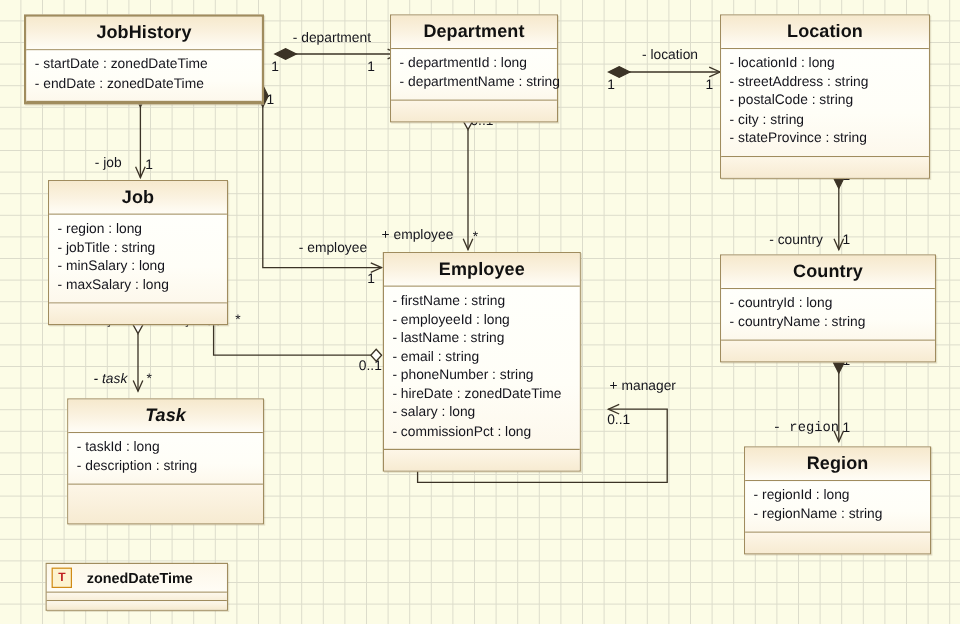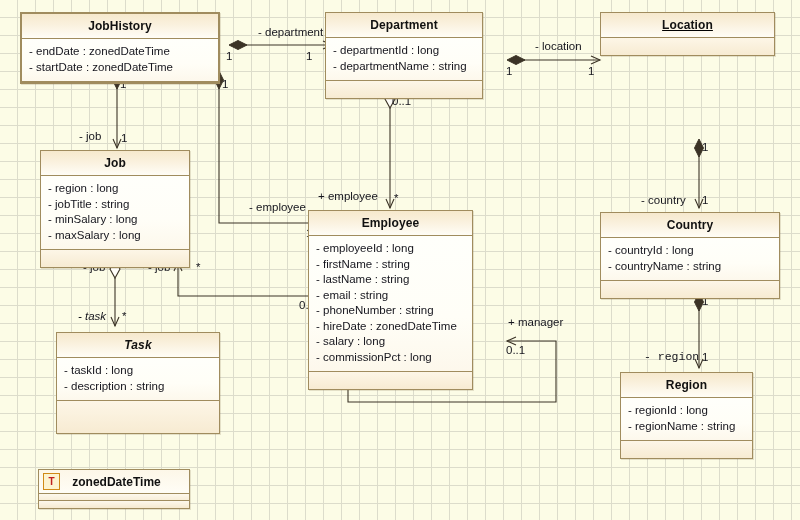--- a/index.html
+++ b/index.html
@@ -24,21 +24,21 @@
   
   .uml-class {
     position: absolute;
     box-sizing: border-box;
     border: 1px solid #a08c5e;
     background: #fffef9;
     box-shadow: 1px 1px 0 rgba(120,100,60,0.18);
   }
   .uml-class .hdr {
     text-align: center;
-    font-size: 12px;
+    font-size: 15px;
     font-weight: bold;
     color: #111;
     padding: 5px 4px 5px 4px;
     border-bottom: 1px solid #a08c5e;
     background: linear-gradient(to bottom, #f6e9cd 0%, #faf1de 45%, #fffdf6 100%);
     letter-spacing: .1px;
   }
   .uml-class.abstract .hdr { font-style: italic; }
   .uml-class .attrs {
     padding: 5px 7px 6px 7px;
@@ -166,21 +166,21 @@
       <polygon points="115,260 120,269 115,278 110,269" fill="#fffef9" stroke="#3b3326" stroke-width="1.1"></polygon>
 
       <path d="M309,296 L178,296 L178,262" marker-end="url(#oarrow)"></path>
       <polygon points="318,296 313.5,291 309,296 313.5,301" fill="#fffef9" stroke="#3b3326" stroke-width="1.1"></polygon>
 
       <path d="M348,378 L348,402 L556,402 L556,341 L507,341" marker-end="url(#oarrow)"></path>
       <polygon points="348,369 352.5,373.5 348,378 343.5,373.5" fill="#fffef9" stroke="#3b3326" stroke-width="1.1"></polygon>
     </g>
   </svg>
 
-  <div class="lbl" style="left:258px; top:26px;text-align:right;">- department</div>
+  <div class="lbl" style="left:244px; top:26px;text-align:right;">- department</div>
   <div class="mult" style="left:226px; top:50px;">1</div>
   <div class="mult" style="left:306px; top:50px;">1</div>
 
   <div class="lbl" style="left:535px; top:40px;">- location</div>
   <div class="mult" style="left:506px; top:65px;">1</div>
   <div class="mult" style="left:588px; top:65px;">1</div>
 
   <div class="mult" style="left:120px; top:78px;">1</div>
   <div class="lbl" style="left:79px; top:130px;">- job</div>
   <div class="mult" style="left:121px; top:132px;">1</div>
@@ -210,55 +210,62 @@
   <div class="mult" style="left:196px; top:261px;">*</div>
   <div class="mult" style="left:299px; top:299px;">0..1</div>
 
   <div class="lbl" style="left:508px; top:316px;">+ manager</div>
   <div class="mult" style="left:506px; top:344px;">0..1</div>
   <div class="mult" style="left:356px; top:374px;">*</div>
 
   <div class="uml-class emph" style="left:20px; top:12px; width:200px;">
     <div class="hdr">JobHistory</div>
     <div class="attrs">
+      <div class="row">- startDate : zonedDateTime</div>
       <div class="row">- endDate : zonedDateTime</div>
-      <div class="row">- startDate : zonedDateTime</div>
-    </div>
-  </div>
-
-  <div class="uml-class" style="left:325px; top:12px; width:158px;">
+    </div>
+  </div>
+
+  <div class="uml-class" style="left:325px; top:12px; width:140px;">
     <div class="hdr">Department</div>
     <div class="attrs">
       <div class="row">- departmentId : long</div>
       <div class="row">- departmentName : string</div>
     </div>
     <div class="ops"></div>
   </div>
 
-  <div class="uml-class" style="left:600px; top:12px; width:175px;text-decoration:underline;">
+  <div class="uml-class" style="left:600px; top:12px; width:175px;">
     <div class="hdr">Location</div>
+    <div class="attrs">
+      <div class="row">- locationId : long</div>
+      <div class="row">- streetAddress : string</div>
+      <div class="row">- postalCode : string</div>
+      <div class="row">- city : string</div>
+      <div class="row">- stateProvince : string</div>
+    </div>
     <div class="ops"></div>
   </div>
 
   <div class="uml-class" style="left:40px; top:150px; width:150px;">
     <div class="hdr">Job</div>
     <div class="attrs">
       <div class="row">- region : long</div>
       <div class="row">- jobTitle : string</div>
       <div class="row">- minSalary : long</div>
       <div class="row">- maxSalary : long</div>
     </div>
     <div class="ops"></div>
   </div>
 
-  <div class="uml-class" style="left:308px; top:210px; width:165px;">
+  <div class="uml-class" style="left:319px; top:210px; width:165px;">
     <div class="hdr">Employee</div>
     <div class="attrs">
+      <div class="row">- firstName : string</div>
       <div class="row">- employeeId : long</div>
-      <div class="row">- firstName : string</div>
       <div class="row">- lastName : string</div>
       <div class="row">- email : string</div>
       <div class="row">- phoneNumber : string</div>
       <div class="row">- hireDate : zonedDateTime</div>
       <div class="row">- salary : long</div>
       <div class="row">- commissionPct : long</div>
     </div>
     <div class="ops"></div>
   </div>
 
@@ -273,21 +280,21 @@
 
   <div class="uml-class abstract" style="left:56px; top:332px; width:164px;">
     <div class="hdr">Task</div>
     <div class="attrs">
       <div class="row">- taskId : long</div>
       <div class="row">- description : string</div>
     </div>
     <div class="ops" style="height:32px;"></div>
   </div>
 
-  <div class="uml-class" style="left:620px; top:372px; width:133px;">
+  <div class="uml-class" style="left:620px; top:372px; width:156px;">
     <div class="hdr">Region</div>
     <div class="attrs">
       <div class="row">- regionId : long</div>
       <div class="row">- regionName : string</div>
     </div>
     <div class="ops"></div>
   </div>
 
   <div class="uml-type" style="left:38px; top:469px; width:152px;">
     <div class="hdr">

